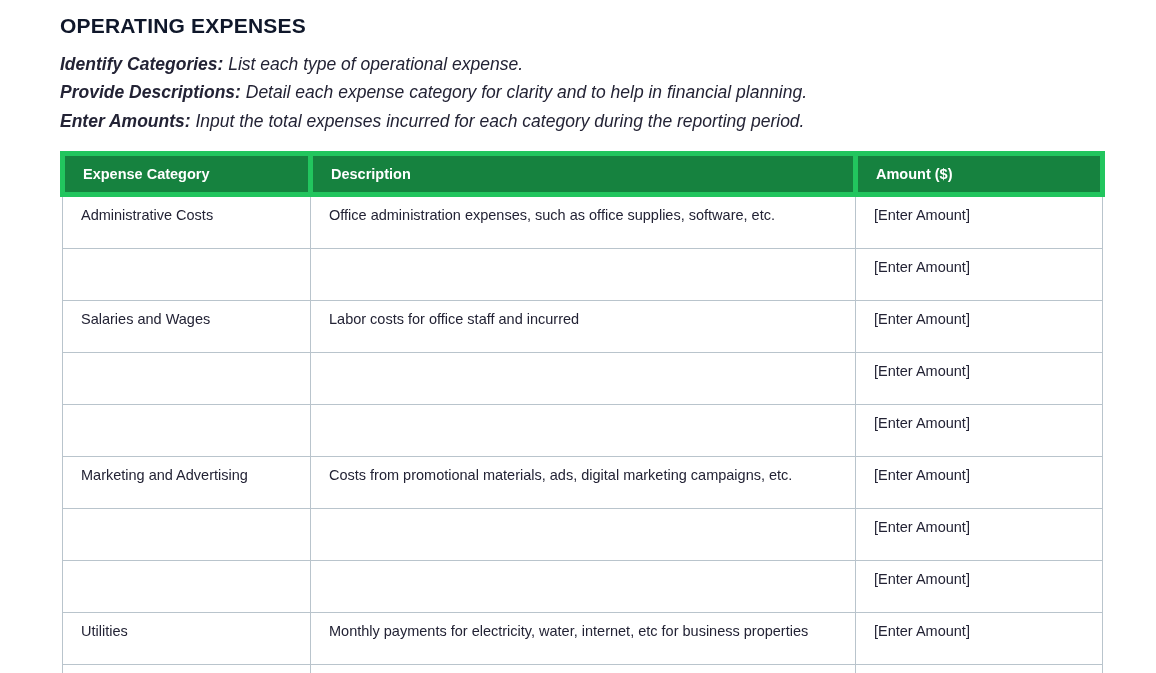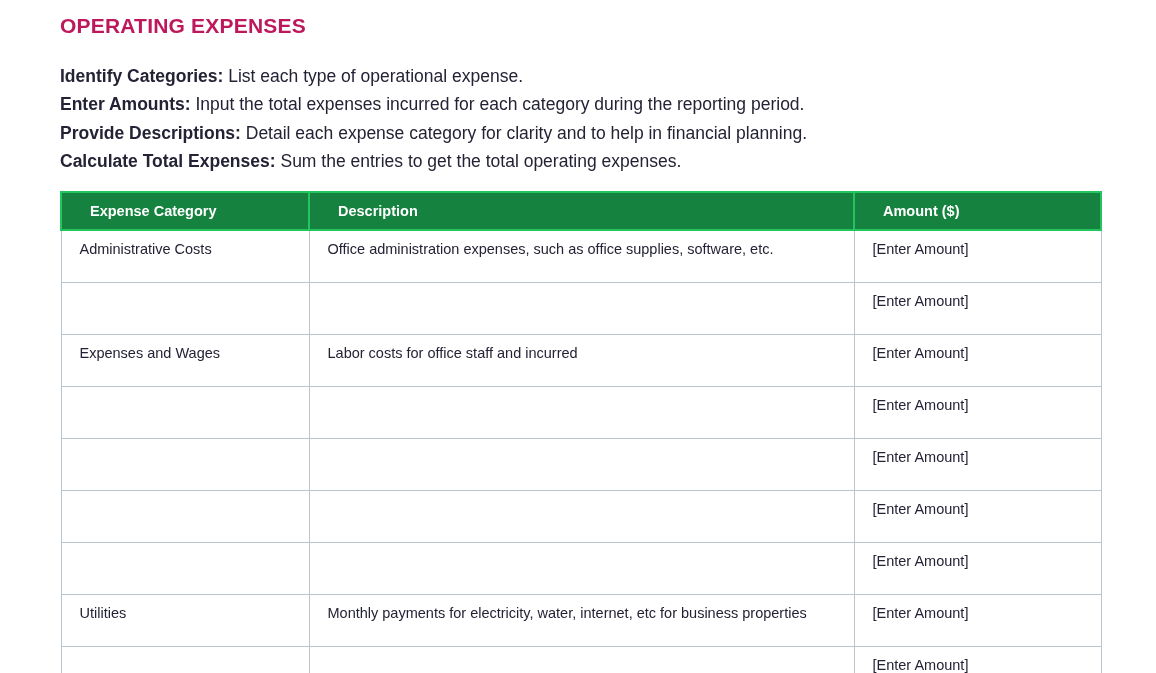--- a/index.html
+++ b/index.html
@@ -15,28 +15,29 @@
     overflow: hidden;
   }
   .page {
     position: relative;
     width: 1156px;
     height: 673px;
     box-sizing: border-box;
     padding: 14px 56px 0 60px;
   }
   .section-title {
-    color: #be185d;
+    color: #0f172a;
     font-size: 21px;
     font-weight: bold;
     letter-spacing: 0.2px;
-    margin: 0 0 24px 0;
+    margin: 0 0 12px 0;
   }
   .instructions {
     margin: 0 0 16px 0;
+    font-style: italic;
   }
   .instruction-line {
     font-size: 17.5px;
     line-height: 1.62;
     color: #232335;
   }
   .instruction-line .lead {
     font-weight: bold;
   }
   table.expense-table {
@@ -44,22 +45,22 @@
     border-collapse: collapse;
     table-layout: fixed;
     font-size: 14px;
   }
   table.expense-table th {
     background: #16823f;
     color: #ffffff;
     text-align: left;
     font-size: 14.5px;
     font-weight: bold;
-    padding: 9px 0 9px 28px;
-    border: 2px solid #22c55e;
+    padding: 9px 0 9px 18px;
+    border: 5px solid #22c55e;
     height: 18px;
   }
   table.expense-table td {
     border: 1px solid #b9c4cc;
     padding: 8px 0 24px 18px;
     height: 19px;
     color: #232335;
     font-size: 14.5px;
     vertical-align: middle;
     background: #ffffff;
@@ -83,27 +84,24 @@
 
 <div class="page">
 
   <h1 class="section-title">OPERATING EXPENSES</h1>
 
   <div class="instructions">
     <div class="instruction-line">
       <span class="lead">Identify Categories:</span><span> List each type of operational expense.</span>
     </div>
     <div class="instruction-line">
-      <span class="lead">Enter Amounts:</span><span> Input the total expenses incurred for each category during the reporting period.</span>
-    </div>
-    <div class="instruction-line">
       <span class="lead">Provide Descriptions:</span><span> Detail each expense category for clarity and to help in financial planning.</span>
     </div>
     <div class="instruction-line">
-      <span class="lead">Calculate Total Expenses:</span><span> Sum the entries to get the total operating expenses.</span>
+      <span class="lead">Enter Amounts:</span><span> Input the total expenses incurred for each category during the reporting period.</span>
     </div>
   </div>
 
   <table class="expense-table">
     <colgroup>
       <col class="col-category">
       <col class="col-desc">
       <col class="col-amount">
     </colgroup>
     <thead>
@@ -118,32 +116,37 @@
         <td class="cell-category">Administrative Costs</td>
         <td class="cell-desc">Office administration expenses, such as office supplies, software, etc.</td>
         <td class="cell-amount">[Enter Amount]</td>
       </tr>
       <tr>
         <td class="cell-category"></td>
         <td class="cell-desc"></td>
         <td class="cell-amount">[Enter Amount]</td>
       </tr>
       <tr>
-        <td class="cell-category">Expenses and Wages</td>
+        <td class="cell-category">Salaries and Wages</td>
         <td class="cell-desc">Labor costs for office staff and incurred</td>
         <td class="cell-amount">[Enter Amount]</td>
       </tr>
       <tr>
         <td class="cell-category"></td>
         <td class="cell-desc"></td>
         <td class="cell-amount">[Enter Amount]</td>
       </tr>
       <tr>
         <td class="cell-category"></td>
         <td class="cell-desc"></td>
+        <td class="cell-amount">[Enter Amount]</td>
+      </tr>
+      <tr>
+        <td class="cell-category">Marketing and Advertising</td>
+        <td class="cell-desc">Costs from promotional materials, ads, digital marketing campaigns, etc.</td>
         <td class="cell-amount">[Enter Amount]</td>
       </tr>
       <tr>
         <td class="cell-category"></td>
         <td class="cell-desc"></td>
         <td class="cell-amount">[Enter Amount]</td>
       </tr>
       <tr>
         <td class="cell-category"></td>
         <td class="cell-desc"></td>

